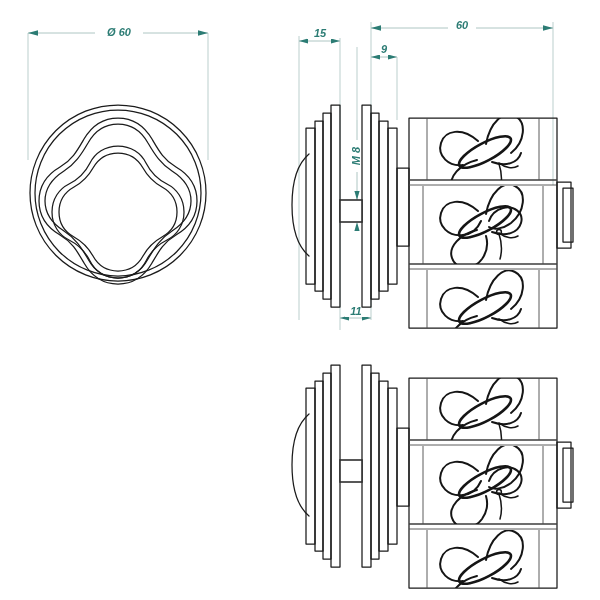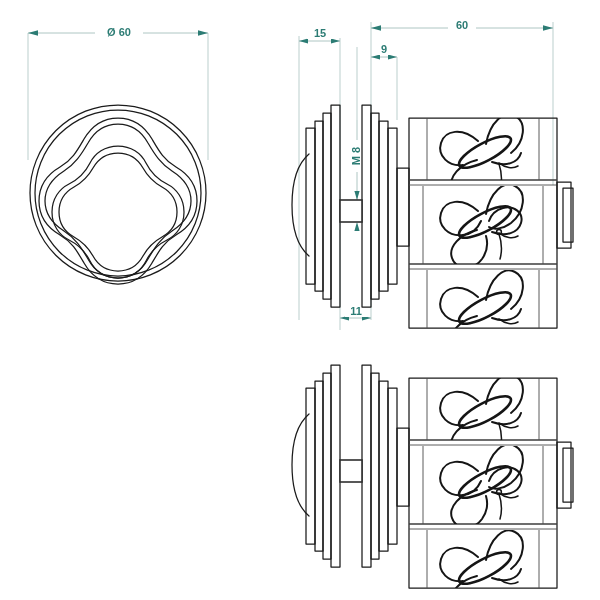--- a/index.html
+++ b/index.html
@@ -12,20 +12,21 @@
     width: 600px;
     height: 600px;
     overflow: hidden;
     font-family: "Liberation Sans", sans-serif;
   }
   #sheet {
     position: relative;
     width: 600px;
     height: 600px;
     background: #ffffff;
+    font-style: italic;
   }
   #sheet svg {
     display: block;
     width: 600px;
     height: 600px;
   }
   .dim-text {
     font-family: "Liberation Sans", sans-serif;
     font-size: 11px;
     font-weight: bold;

